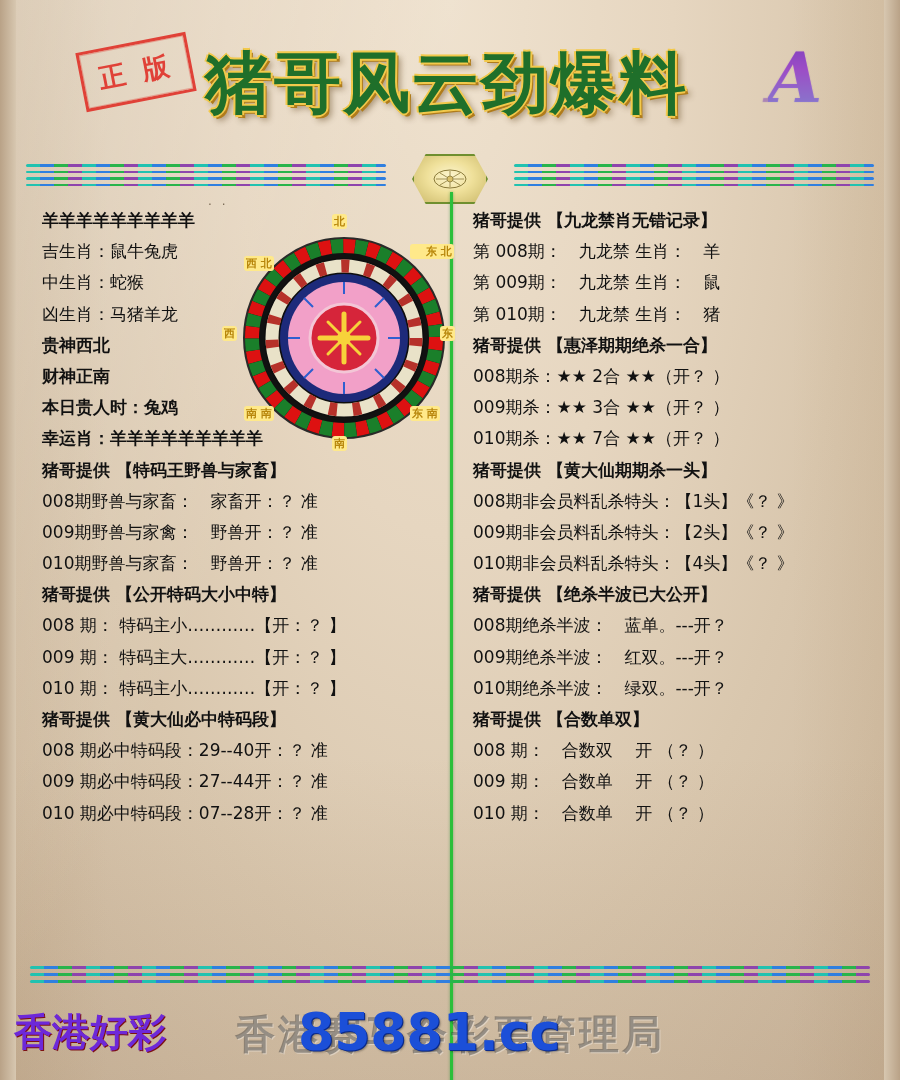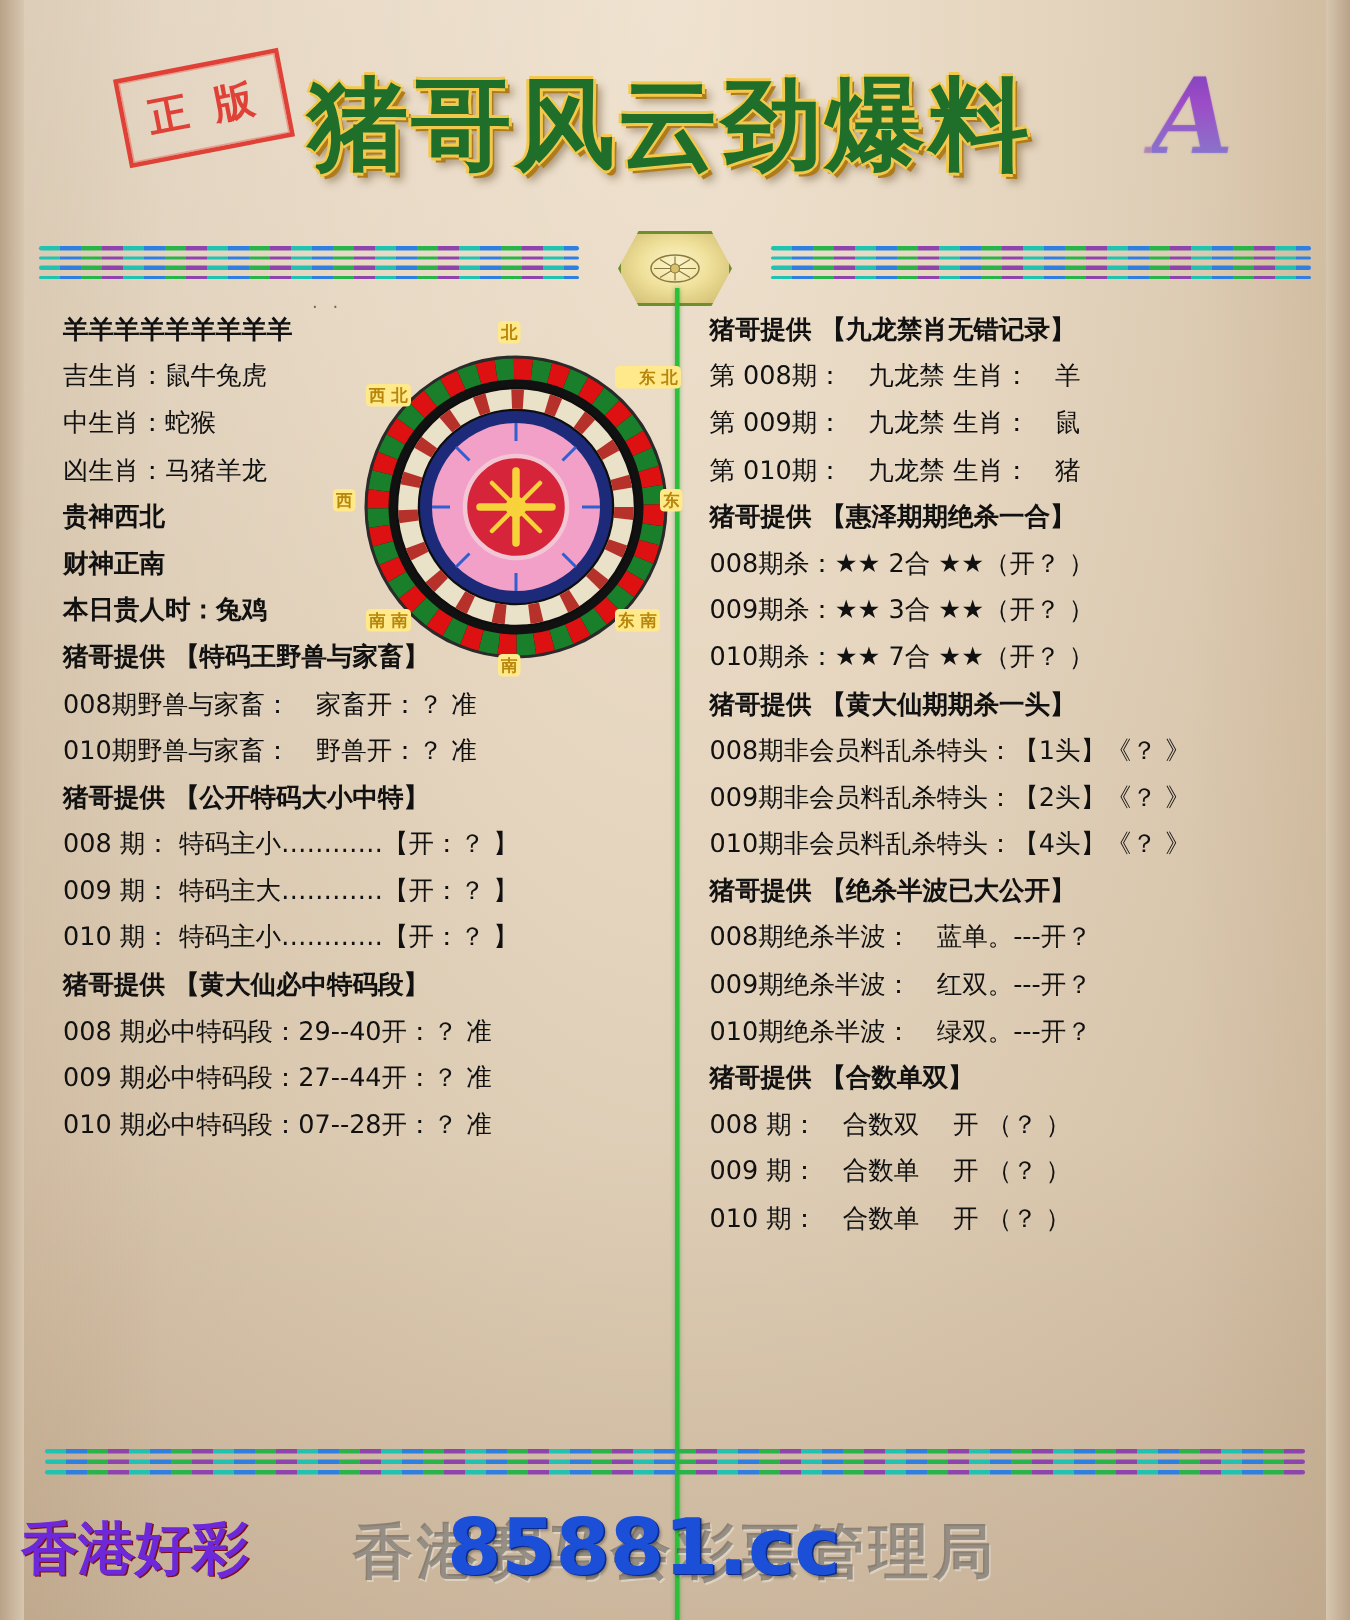--- a/index.html
+++ b/index.html
@@ -219,22 +219,24 @@
   </div>
 
   <div class="col left">
     <div class="line bold">羊羊羊羊羊羊羊羊羊</div>
     <div class="line">吉生肖：鼠牛兔虎</div>
     <div class="line">中生肖：蛇猴</div>
     <div class="line">凶生肖：马猪羊龙</div>
     <div class="line bold">贵神西北</div>
     <div class="line bold">财神正南</div>
     <div class="line bold">本日贵人时：兔鸡</div>
+    <div class="line bold">幸运肖：羊羊羊羊羊羊羊羊羊</div>
     <div class="line head">猪哥提供 【特码王野兽与家畜】</div>
     <div class="line">008期野兽与家畜：　家畜开：？ 准</div>
+    <div class="line">009期野兽与家禽：　野兽开：？ 准</div>
     <div class="line">010期野兽与家畜：　野兽开：？ 准</div>
     <div class="line head">猪哥提供 【公开特码大小中特】</div>
     <div class="line">008 期： 特码主小…………【开：？ 】</div>
     <div class="line">009 期： 特码主大…………【开：？ 】</div>
     <div class="line">010 期： 特码主小…………【开：？ 】</div>
     <div class="line head">猪哥提供 【黄大仙必中特码段】</div>
     <div class="line">008 期必中特码段：29--40开：？ 准</div>
     <div class="line">009 期必中特码段：27--44开：？ 准</div>
     <div class="line">010 期必中特码段：07--28开：？ 准</div>
   </div>

